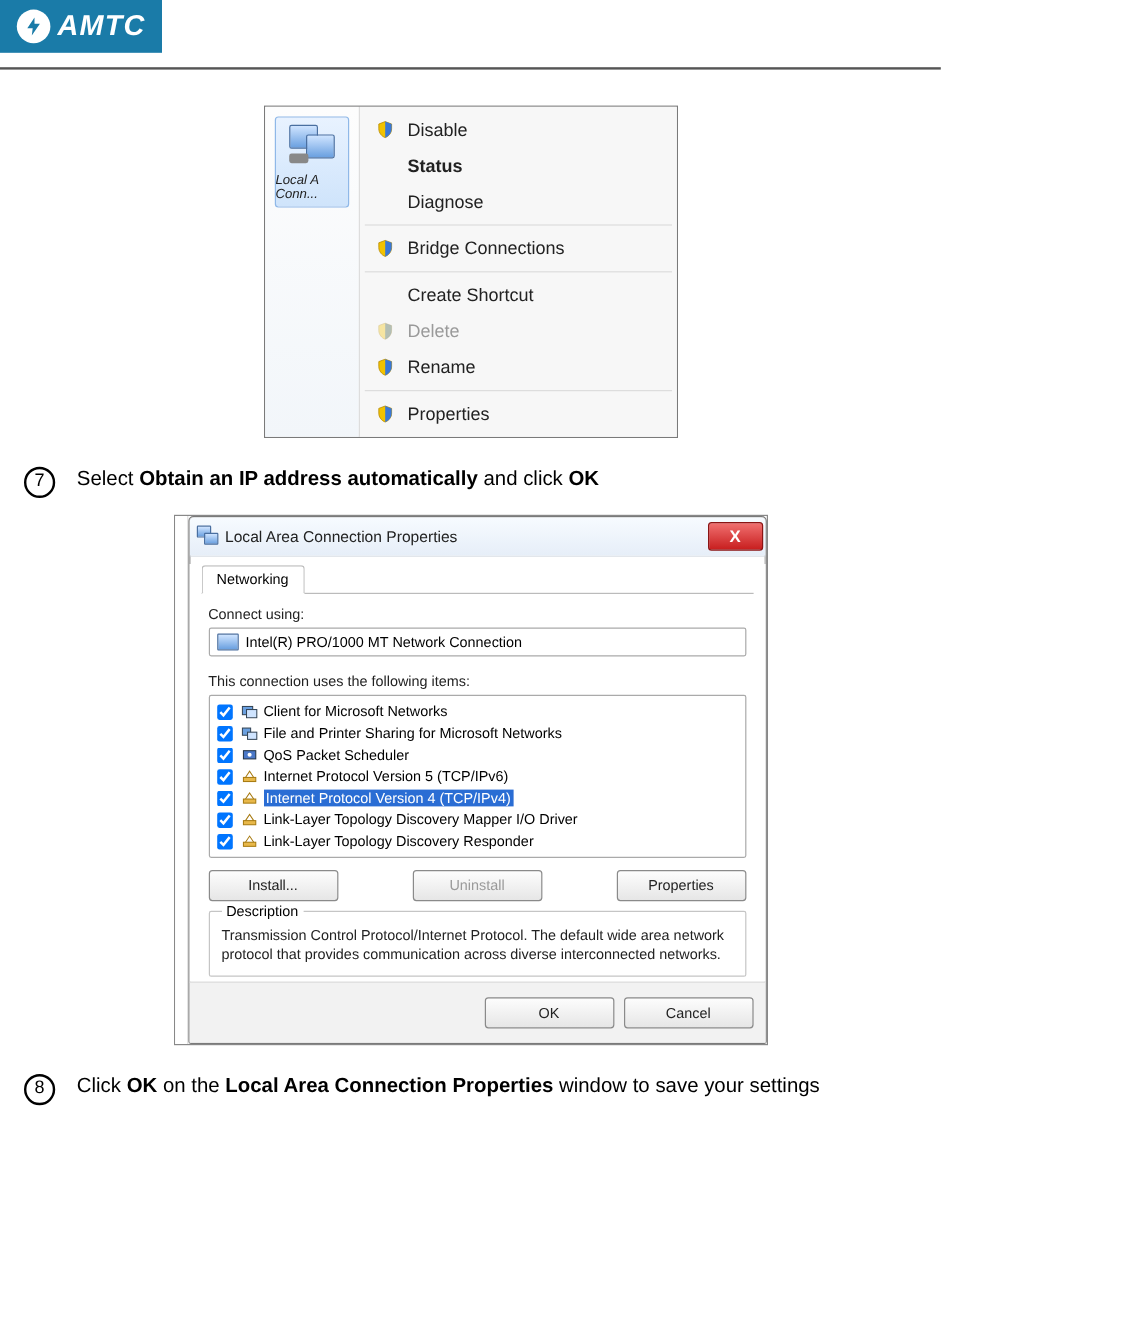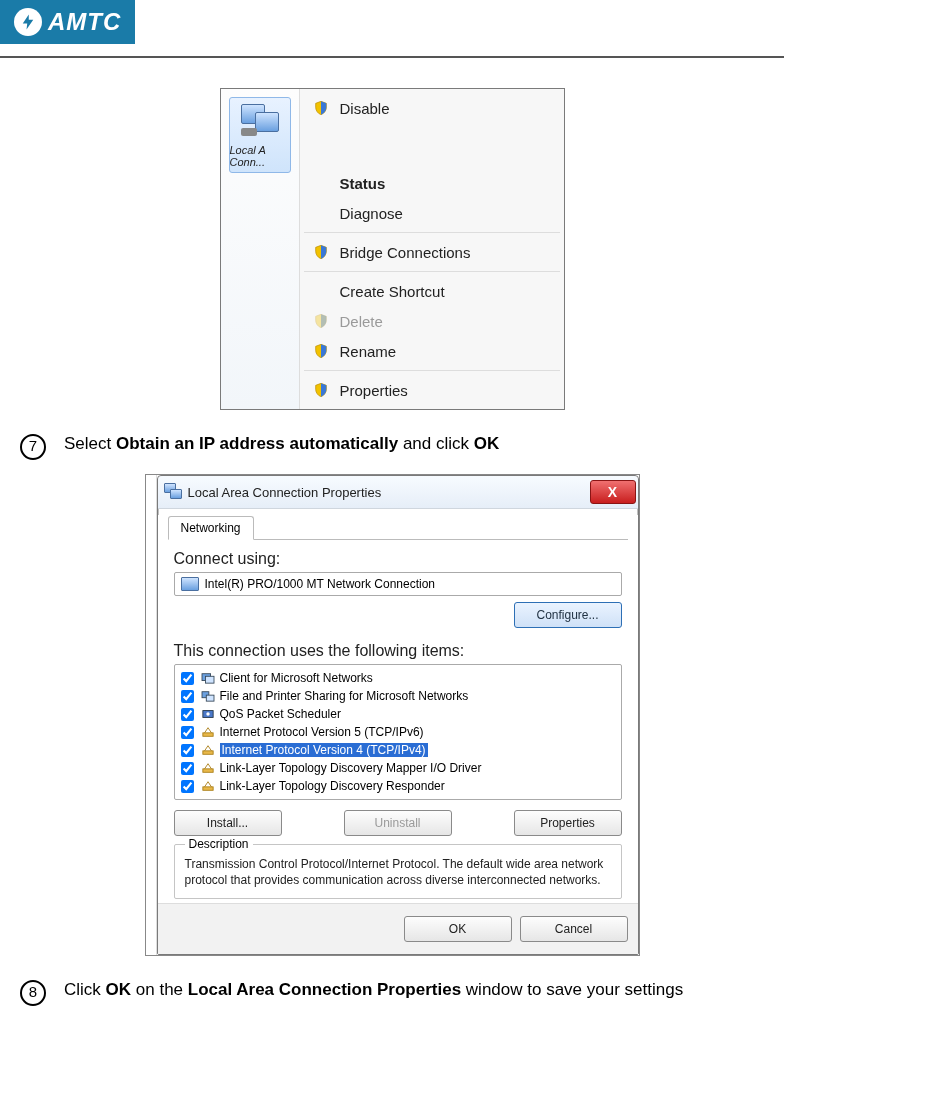--- a/index.html
+++ b/index.html
@@ -113,21 +113,21 @@
     padding: 4px 2px;
   }
   .ctx-item {
     display: flex;
     align-items: center;
     padding: 6px 8px;
     font-size: 15px;
     color: #222;
   }
   .ctx-item.disabled { color: #9a9a9a; }
-  .ctx-item.bold { font-weight: bold; margin-top: 45px; }
+  .ctx-item.bold { font-weight: bold; }
   .ctx-icon {
     width: 22px;
     height: 18px;
     margin-right: 8px;
     display: inline-flex;
     align-items: center;
     justify-content: center;
   }
   .ctx-sep {
     height: 1px;
@@ -215,21 +215,21 @@
     background: #fff;
     font-size: 12px;
     border-radius: 3px 3px 0 0;
     margin-right: 2px;
     position: relative;
     top: 1px;
   }
   .section {
     padding: 10px 6px 4px 6px;
   }
-  .lbl { font-size: 16px; color: #222; margin-bottom: 4px; }
+  .lbl { font-size: 12px; color: #222; margin-bottom: 4px; }
   .adapter-box {
     border: 1px solid #aaa;
     padding: 4px 6px;
     display: flex;
     align-items: center;
     gap: 6px;
     background: #fff;
     border-radius: 2px;
   }
   .nic-icon { width: 18px; height: 14px; display:inline-block; position:relative; }
@@ -446,23 +446,20 @@
           <div class="dlg-body">
             <div class="tabstrip">
               <div class="tab">Networking</div>
             </div>
             <div class="section">
               <div class="lbl">Connect using:</div>
               <div class="adapter-box">
                 <span class="nic-icon"></span>
                 <span>Intel(R) PRO/1000 MT Network Connection</span>
               </div>
-              <div class="row-right">
-                <span class="btn primary">Configure...</span>
-              </div>
             </div>
             <div class="section">
               <div class="lbl">This connection uses the following items:</div>
               <div class="items-box" id="items-box">
                   <div class="item-row">
                     <input type="checkbox" checked="" style="">
                     <span class="tiny-icon">
                       <svg viewBox="0 0 16 14">
                         <rect x="1" y="2" width="10" height="8" fill="#6aa0e0" stroke="#345"></rect>
                         <rect x="5" y="5" width="10" height="8" fill="#cfe4ff" stroke="#345"></rect>

